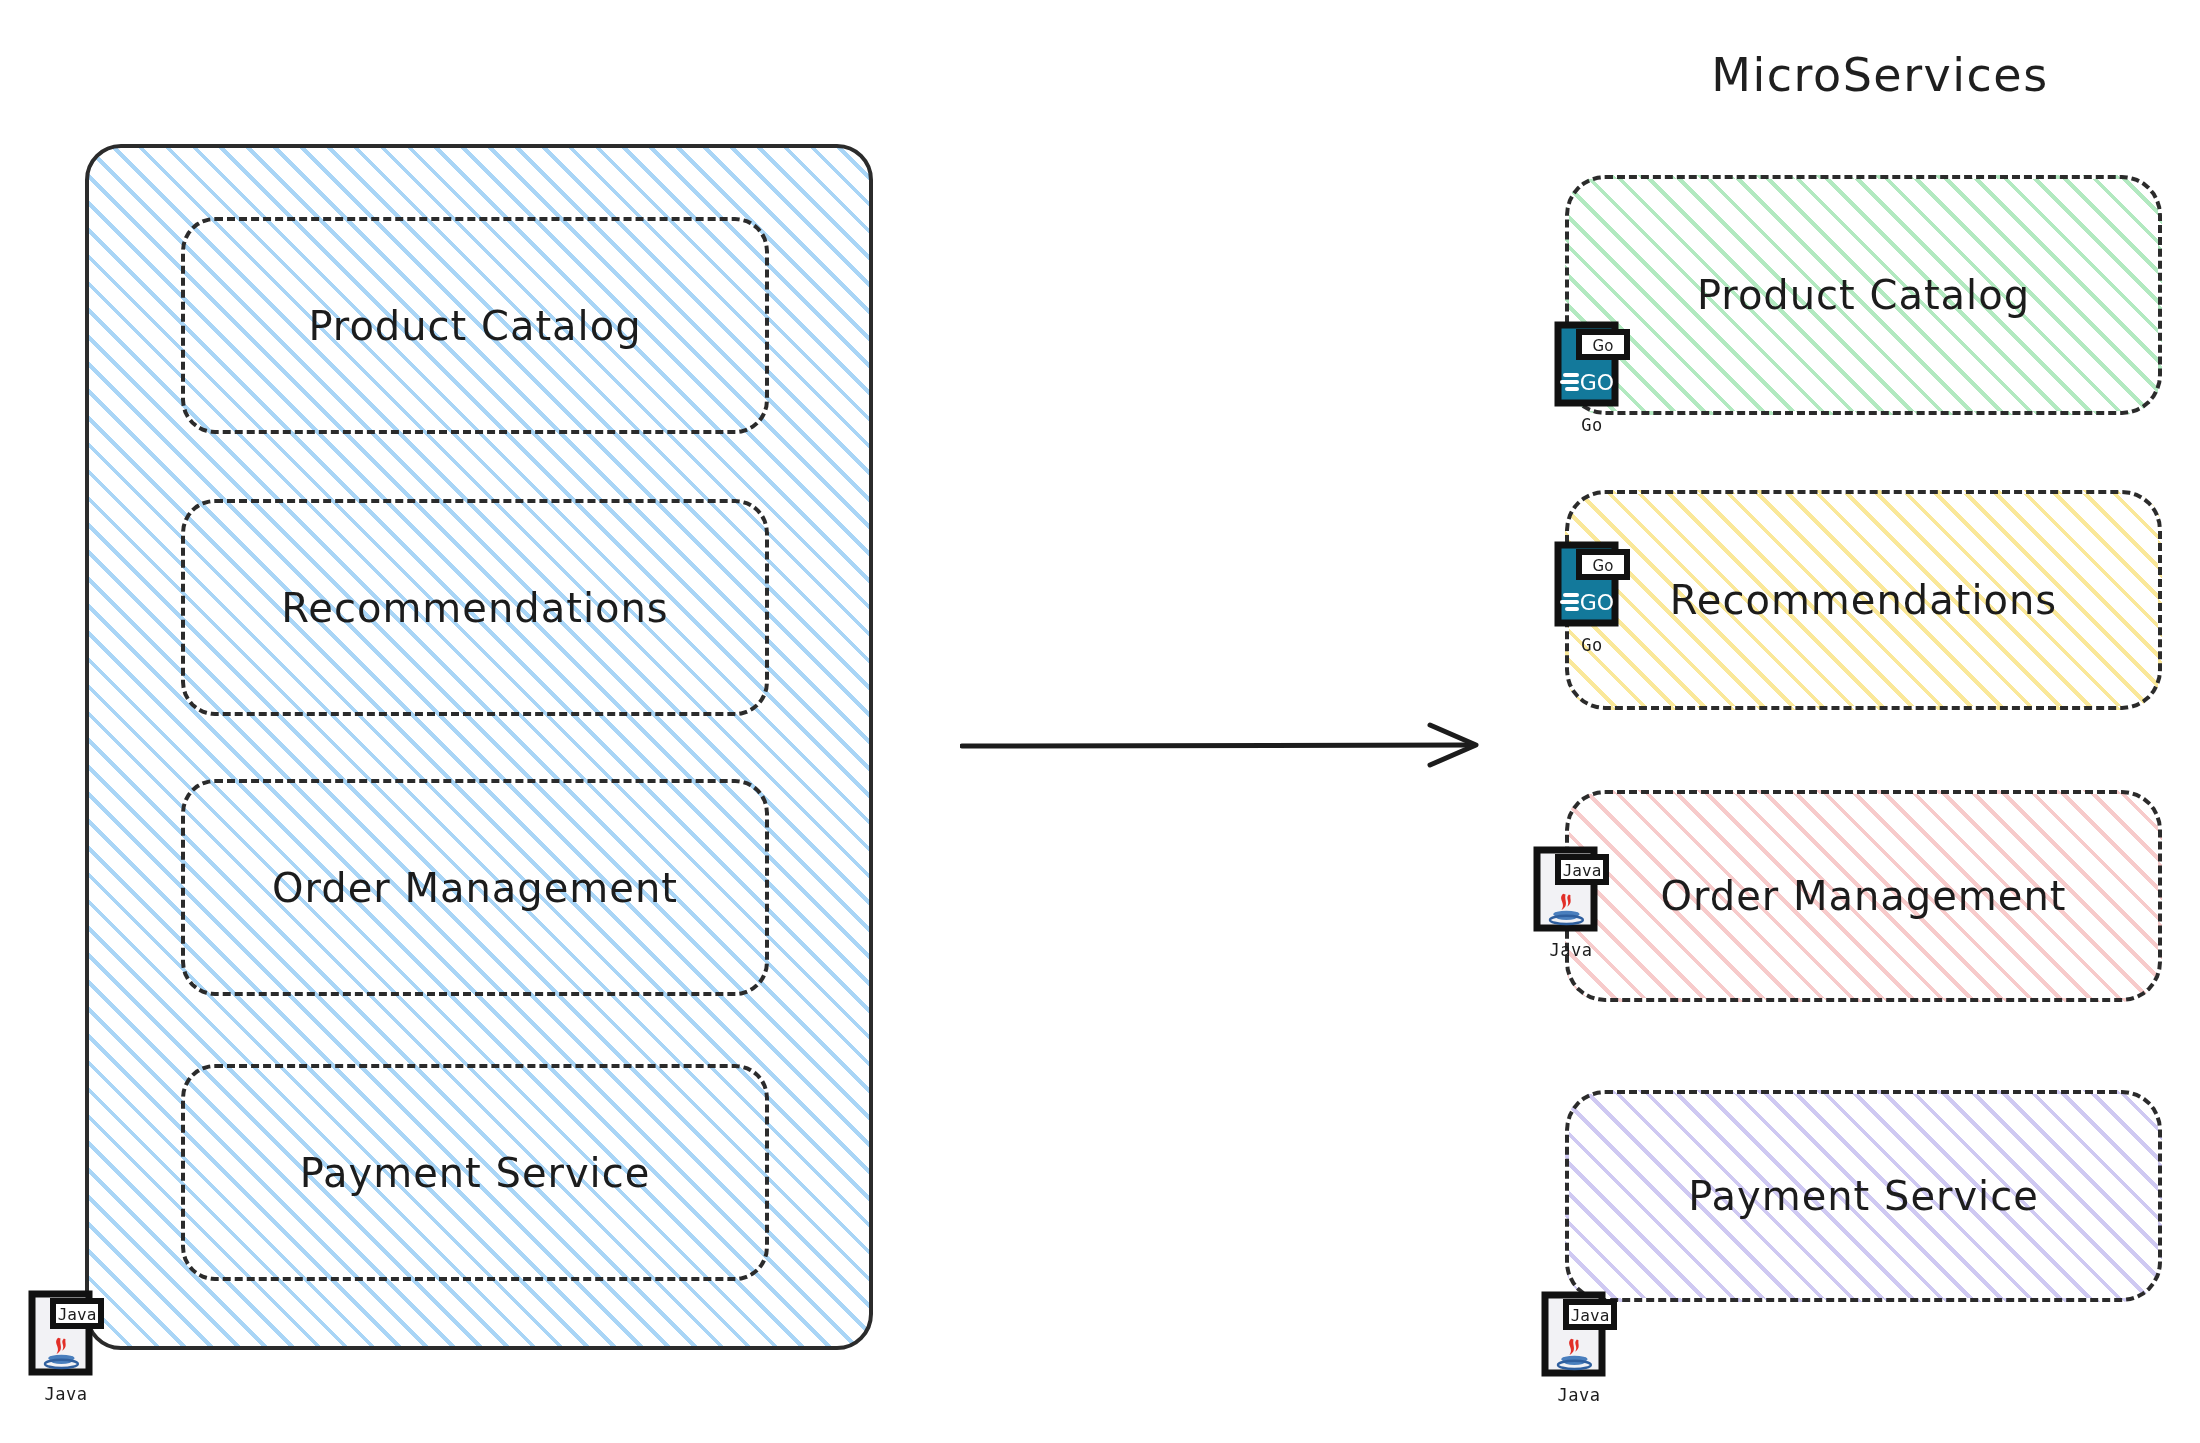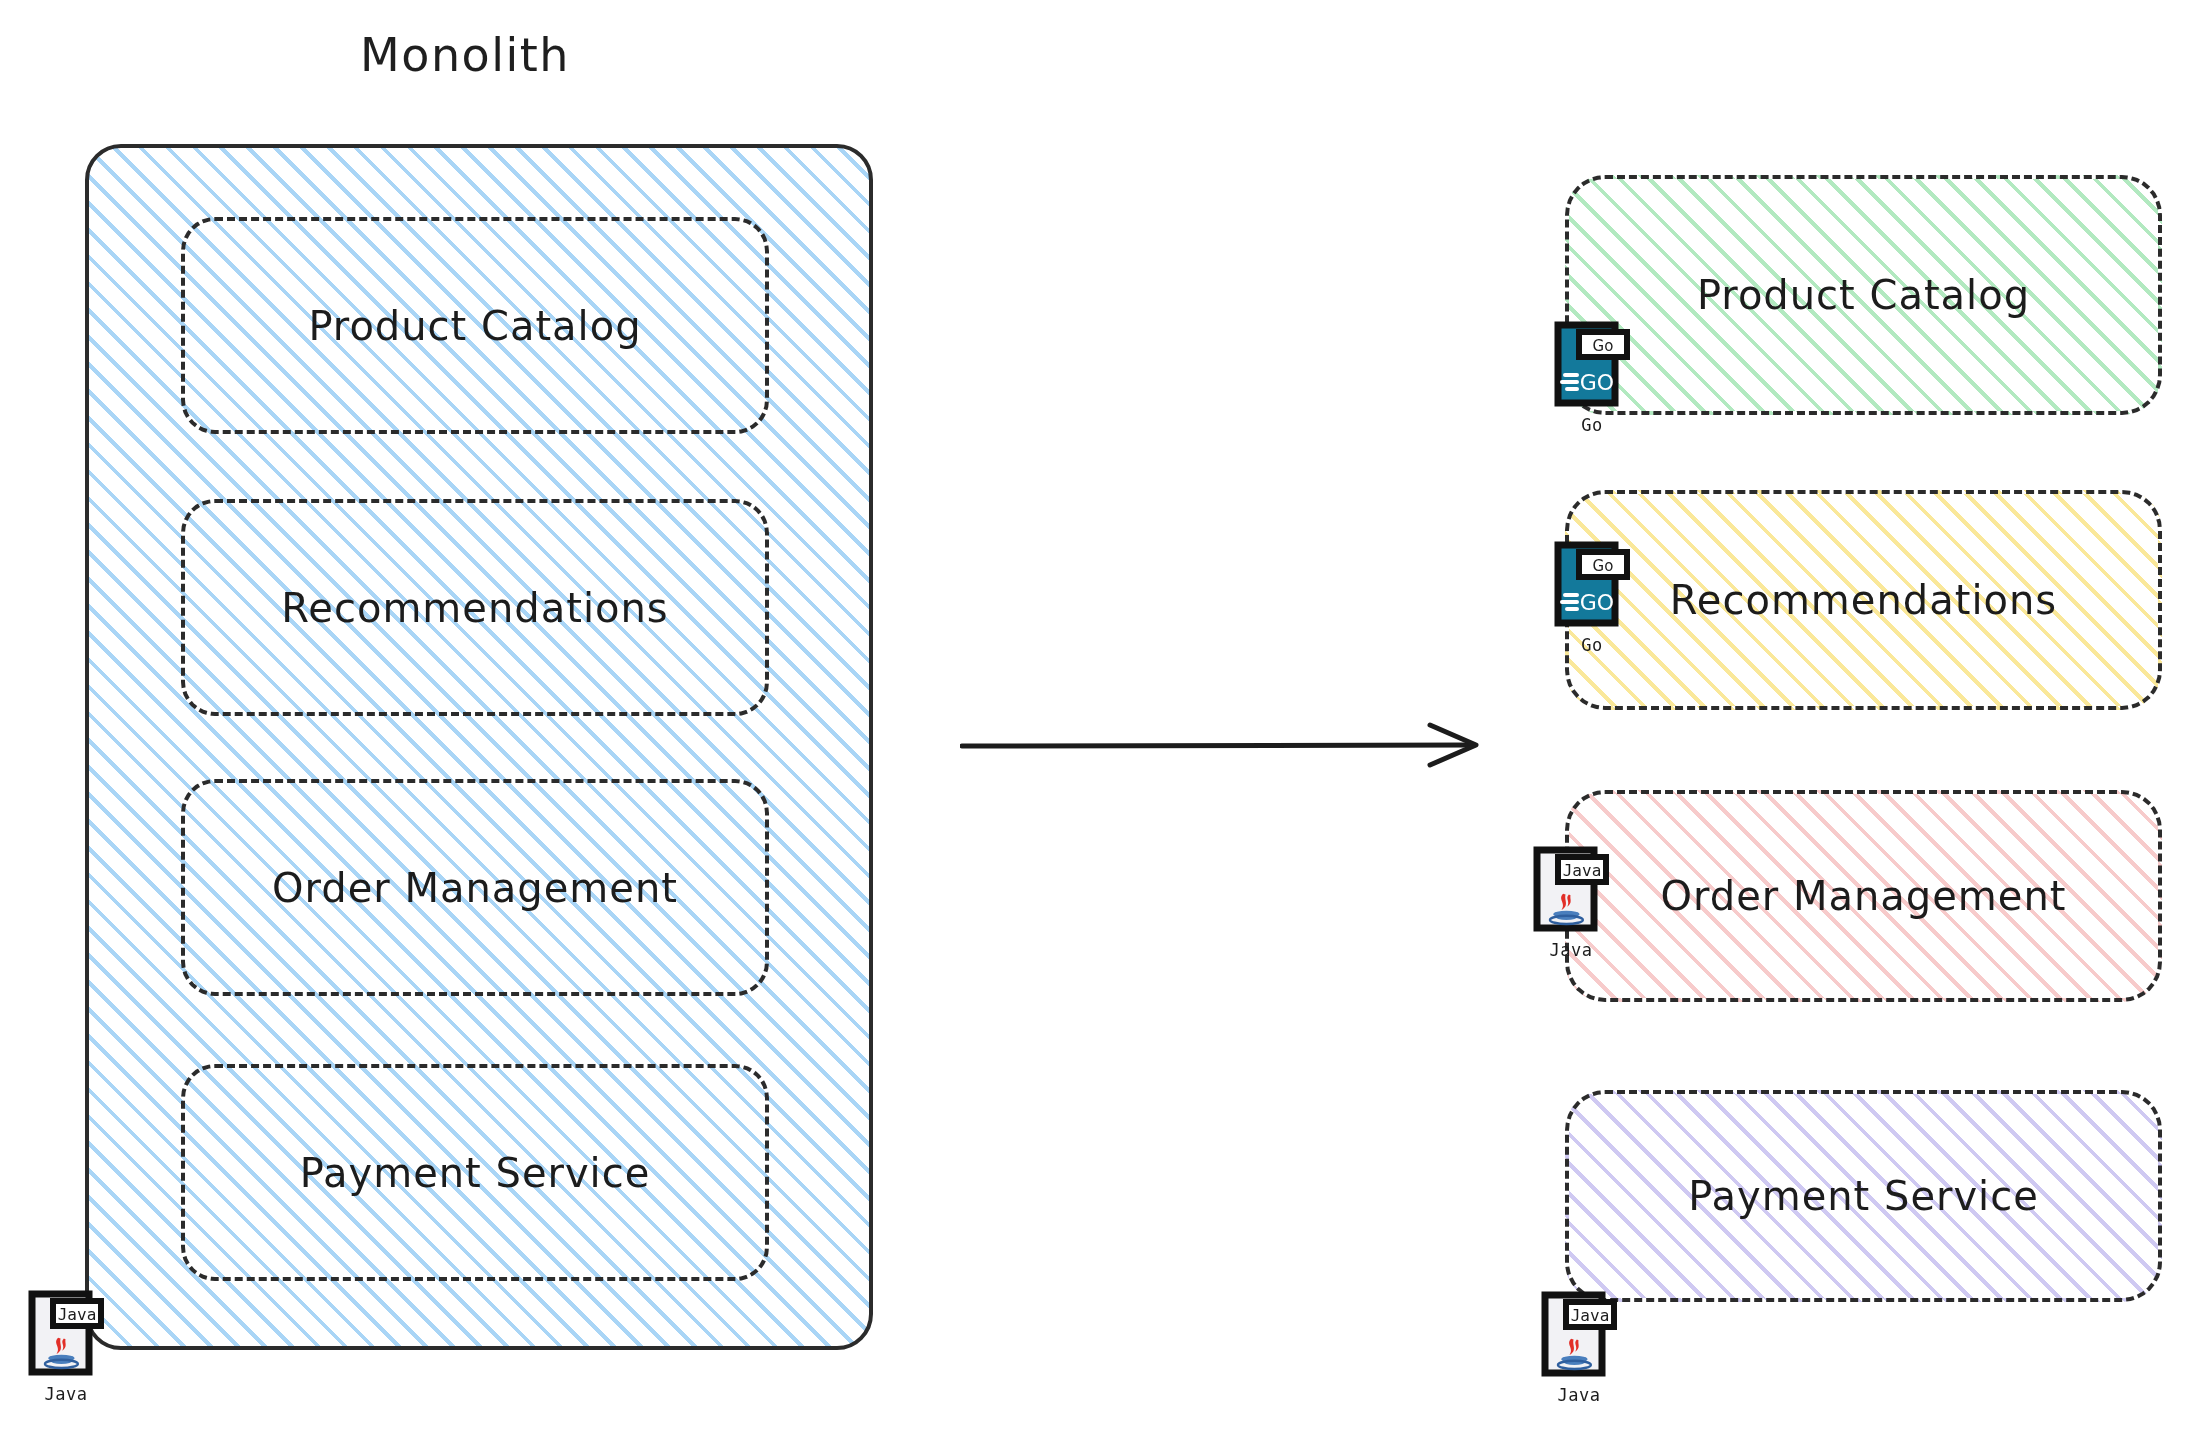--- a/index.html
+++ b/index.html
@@ -88,21 +88,20 @@
     display:block;text-align:center;margin-top:4px;
     font-family:"DejaVu Sans Mono",monospace;font-size:17px;color:#1c1c1c;
     letter-spacing:0.5px;
   }
 </style>
 </head>
 <body>
 
 <div class="stage">
 
-  <div class="title" id="title-monolith">Monolith</div>
 
   <div class="monolith-box">
 
     <div class="mod" style="top:69px;height:217px;">
       <span class="mod-label">Product Catalog</span>
     </div>
 
     <div class="mod" style="top:351px;height:217px;">
       <span class="mod-label">Recommendations</span>
     </div>
@@ -132,20 +131,21 @@
     <span class="tech-cap">Java</span>
   </div>
 
   <div class="arrow-wrap">
     <svg width="540" height="90" viewBox="0 0 540 90">
       <path d="M2 46 L512 45" stroke="#1c1c1c" stroke-width="5" fill="none" stroke-linecap="round"></path>
       <path d="M470 25 L516 45 L470 65" stroke="#1c1c1c" stroke-width="5" fill="none" stroke-linecap="round" stroke-linejoin="round"></path>
     </svg>
   </div>
 
+  <div class="title" id="title-microservices">MicroServices</div>
 
   <div class="svc green" style="top:175px;height:240px;">
     <span class="svc-label">Product Catalog</span>
   </div>
   <div class="tech-icon" style="left:1553px;top:315px;">
     <svg class="glyph" viewBox="0 0 78 96">
       <rect x="5" y="10" width="57" height="78" fill="#13799b" stroke="#111111" stroke-width="7"></rect>
       <rect x="26" y="17" width="48" height="25" fill="#ffffff" stroke="#111111" stroke-width="6"></rect>
       <text x="50" y="36" font-family="DejaVu Sans, sans-serif" font-size="15" fill="#1c1c1c" text-anchor="middle">Go</text>
       <g fill="#ffffff">

